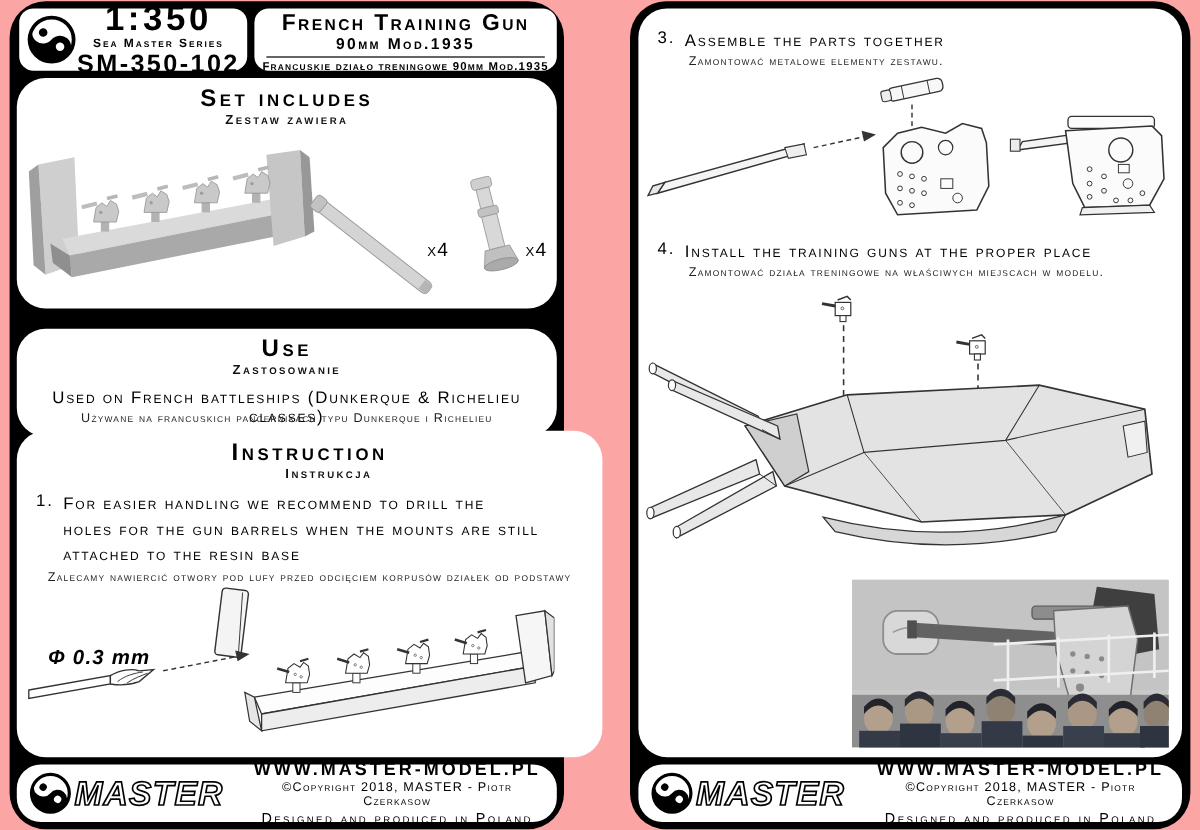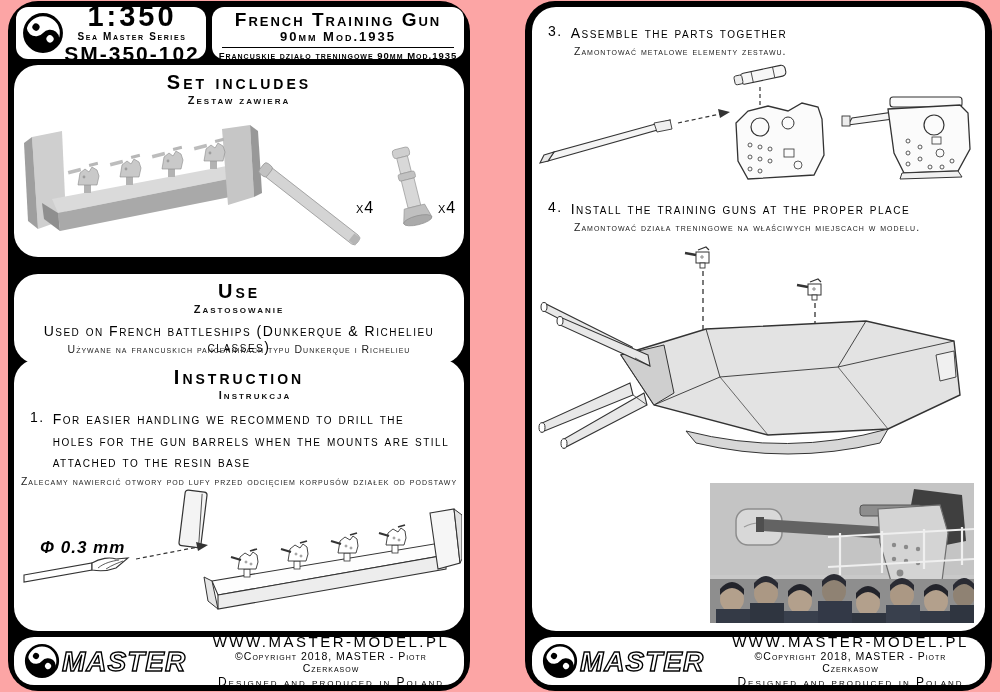--- a/index.html
+++ b/index.html
@@ -6,42 +6,42 @@
   .page{position:relative;width:1000px;height:692px;background:#fca5a5;font-family:"Liberation Sans",sans-serif;color:#000;overflow:hidden;}
   .col{position:absolute;background:#000;border-radius:30px;}
   #colL{left:8px;top:1px;width:462px;height:690px;}
   #colR{left:525px;top:1px;width:467px;height:690px;}
   .box{position:absolute;background:#fff;}
   
   .logo-box{left:8px;top:6px;width:190px;height:52px;border-radius:12px;display:flex;align-items:center;padding:2px 6px;box-sizing:border-box;}
   .title-box{left:204px;top:6px;width:252px;height:52px;border-radius:12px;text-align:center;box-sizing:border-box;padding-top:3px;}
   .set-box{left:6px;top:64px;width:450px;height:192px;border-radius:24px;}
   .use-box{left:6px;top:273px;width:450px;height:90px;border-radius:24px;}
-  .instr-box{left:6px;top:358px;width:450px;height:272px;border-radius:24px;}
+  .instr-box{left:6px;top:358px;width:488px;height:272px;border-radius:24px;}
   .footer-box{left:6px;top:636px;width:450px;height:48px;border-radius:20px;display:flex;align-items:center;padding:0 10px;box-sizing:border-box;}
   
   .main-box{left:7px;top:6px;width:453px;height:624px;border-radius:24px;}
   .footer-box-r{left:7px;top:636px;width:453px;height:48px;border-radius:20px;display:flex;align-items:center;padding:0 10px;box-sizing:border-box;}
   
   .h1{font-size:20px;font-weight:bold;font-variant:small-caps;letter-spacing:3px;text-align:center;line-height:1.05;}
   .hpl{font-size:11px;font-weight:bold;font-variant:small-caps;letter-spacing:2px;text-align:center;color:#111;}
   .body-line{font-size:14px;font-variant:small-caps;letter-spacing:1.5px;}
   .pl-line{font-size:10.5px;font-variant:small-caps;letter-spacing:1px;color:#222;}
   .abs{position:absolute;}
   .scale-txt{font-size:29px;font-weight:bold;letter-spacing:3px;line-height:1;}
   .series-txt{font-size:10px;font-weight:bold;letter-spacing:1.6px;line-height:1.2;font-variant:small-caps;}
   .code-txt{font-size:21px;font-weight:bold;letter-spacing:2px;line-height:1;}
   .title-txt{font-size:19px;font-weight:bold;font-variant:small-caps;letter-spacing:2px;line-height:1;}
   .caliber-txt{font-size:13px;font-weight:bold;font-variant:small-caps;letter-spacing:2px;line-height:1.2;}
   .title-div{width:92%;border:none;border-top:1.5px solid #000;margin:2px auto 2px auto;}
   .titlepl-txt{font-size:9.5px;font-weight:bold;font-variant:small-caps;letter-spacing:1px;}
   .step-row{display:flex;gap:8px;}
   .step-num{font-size:14px;font-variant:small-caps;letter-spacing:1.5px;flex:0 0 auto;}
   .step-txt{font-size:14px;font-variant:small-caps;letter-spacing:1.5px;line-height:1.55;}
-  .f-url{font-size:15px;font-weight:normal;letter-spacing:2.5px;line-height:1.15;}
+  .f-url{font-size:15px;font-weight:bold;letter-spacing:2.5px;line-height:1.15;}
   .f-copy{font-size:10.5px;font-variant:small-caps;letter-spacing:1px;line-height:1.15;}
   .f-origin{font-size:12px;font-variant:small-caps;letter-spacing:2px;line-height:1.2;}
   .footer-text{flex:1;text-align:center;}
   svg text{font-family:"Liberation Sans",sans-serif;}
   .x4{font-size:16px;letter-spacing:1px;font-variant:small-caps;}
 </style>
 </head>
 <body>
 
 <div class="page">

